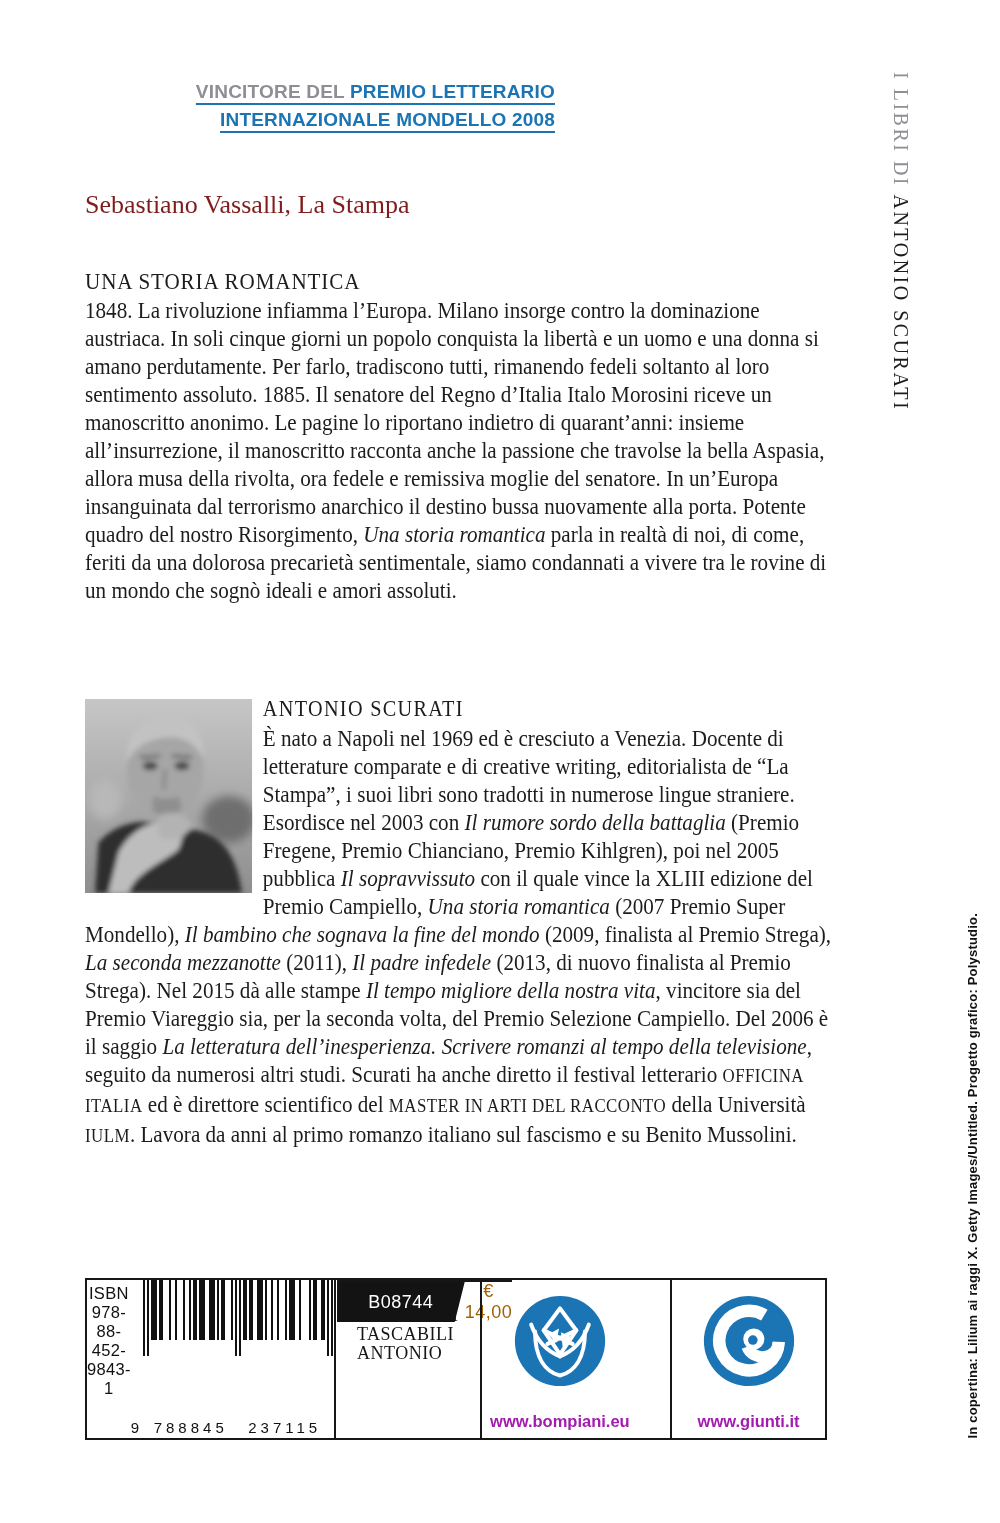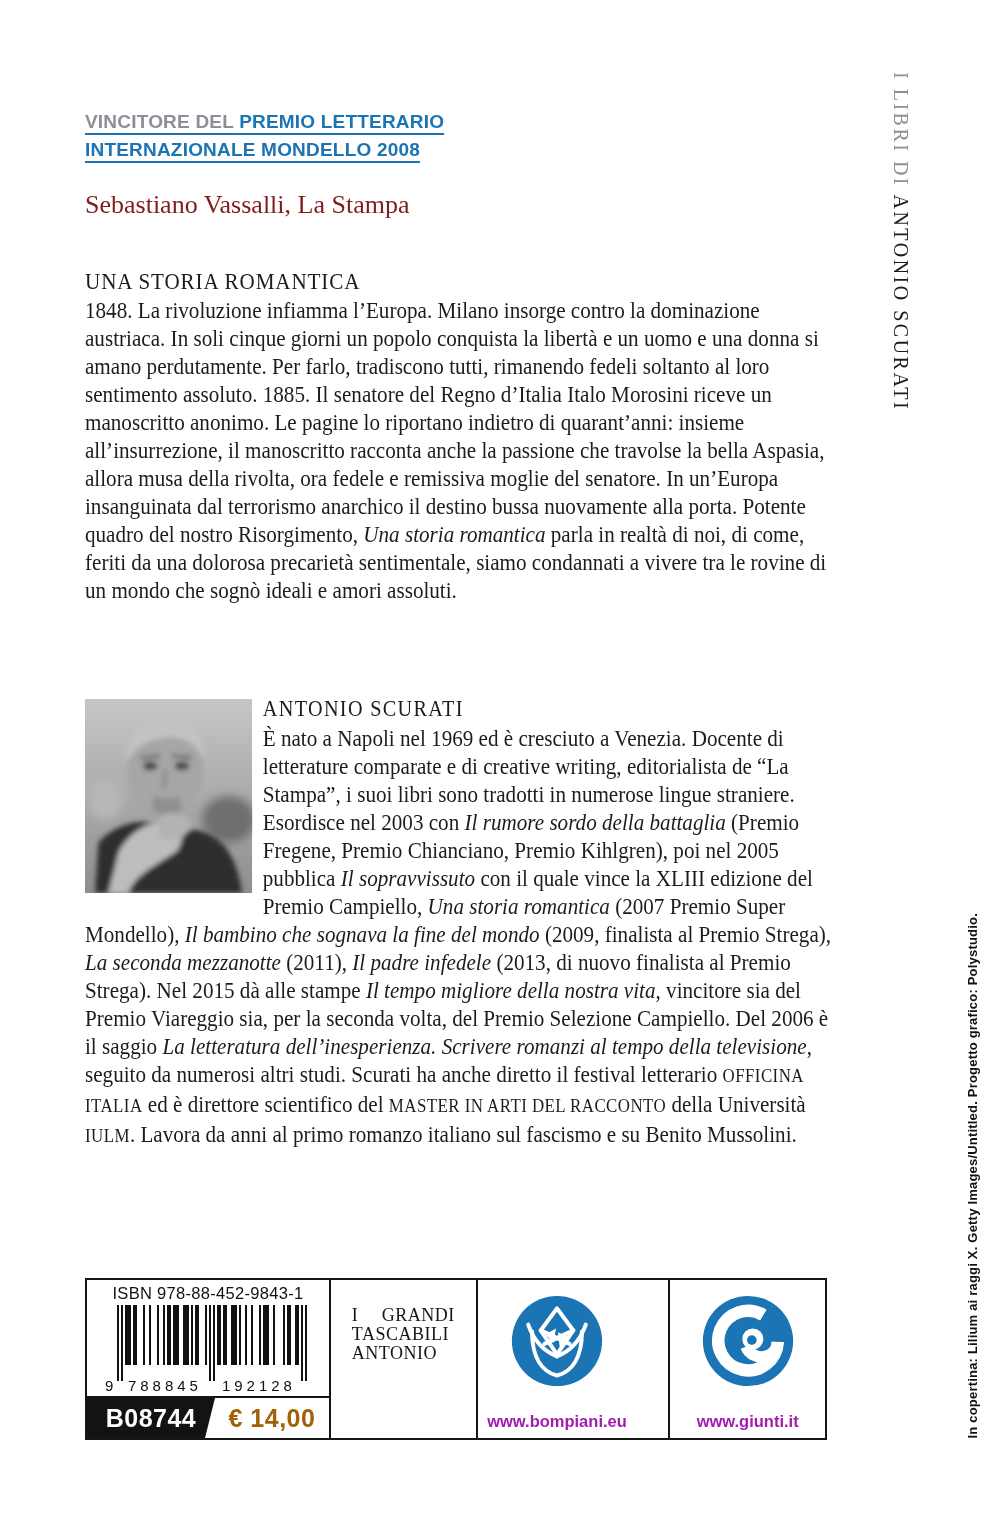--- a/index.html
+++ b/index.html
@@ -8,21 +8,21 @@
 
   
   .award, .quote{
     position:absolute;left:85px;width:470px;
     font-family:"Liberation Sans",sans-serif;font-weight:bold;
     font-size:19px;line-height:28px;white-space:pre-line;
     text-decoration:underline;text-decoration-thickness:2px;text-underline-offset:5px;
     text-decoration-color:var(--blue);
     letter-spacing:0.2px;
   }
-  .award{top:80px;}
+  .award{top:50px;text-align:right;}
   .quote{top:139px;color:var(--blue);}
   .c-gray{color:var(--gray);}
   .c-blue{color:var(--blue);}
   .attribution{position:absolute;left:85px;top:190px;font-size:26px;line-height:30px;color:#7f1d1d;}
 
   
   .cond{transform:scaleX(0.88);transform-origin:0 0;}
   .synopsis{position:absolute;left:85px;top:266px;width:860px;}
   .synopsis-title{font-size:24px;line-height:30px;letter-spacing:1px;}
   .body-text{font-size:24px;line-height:28px;}
@@ -32,31 +32,31 @@
   .bio{position:absolute;left:85px;top:694px;width:860px;}
   .bio-photo{float:left;width:190px;height:194px;margin:5px 12px 10px 0;}
   .bio-photo svg{display:block;width:100%;height:100%;}
   .bio-name{font-size:23px;line-height:30px;letter-spacing:1.5px;}
 
   
   .footer-box{position:absolute;left:85px;top:1278px;width:742px;height:162px;
     display:flex;border:2px solid #161616;box-sizing:border-box;background:#fff;}
   .cell{box-sizing:border-box;}
   .cell + .cell{border-left:2px solid #161616;}
-  .cell-barcode{width:247px;display:flex;flex-direction:column;}
+  .cell-barcode{width:247px;display:flex;flex-direction:row;}
   .isbn-label{font-family:"Liberation Sans",sans-serif;font-size:16.5px;
     text-align:center;padding:4px 0 2px;letter-spacing:0.3px;color:#111;}
   .barcode-wrap{position:relative;width:206px;margin:0 auto;flex:1;}
   .bc-digits span{position:absolute;bottom:2px;font-family:"Liberation Sans",sans-serif;
     font-size:15px;color:#111;}
   .bc-lead{left:0;}
   .bc-g1{left:18px;width:84px;text-align:center;letter-spacing:4px;}
   .bc-g2{left:112px;width:84px;text-align:center;letter-spacing:4px;}
   .price-row{height:40px;border-top:2px solid #161616;display:flex;align-items:stretch;
-    font-family:"Liberation Sans",sans-serif;font-weight:bold;font-size:25px;}
+    font-family:"Liberation Sans",sans-serif;font-weight:normal;font-size:18px;}
   .code-area{width:128px;background:#131313;color:#fff;display:flex;align-items:center;
     justify-content:center;clip-path:polygon(0 0,100% 0,calc(100% - 10px) 100%,0 100%);
     letter-spacing:0.5px;}
   .price-area{flex:1;display:flex;align-items:center;justify-content:center;color:#a16207;
     letter-spacing:0.5px;text-align:center;}
 
   .cell-imprint{width:149px;padding:26px 21px 0;}
   .imprint-line{font-size:18px;line-height:19px;letter-spacing:0.5px;color:#161616;
     text-align:justify;text-align-last:justify;}
 
@@ -163,21 +163,21 @@
             <rect x="168" y="0" width="2" height="60" fill="#111"></rect>
             <rect x="178" y="0" width="2" height="60" fill="#111"></rect>
             <rect x="182" y="0" width="4" height="60" fill="#111"></rect>
             <rect x="190" y="0" width="4" height="60" fill="#111"></rect>
             <rect x="196" y="0" width="2" height="76" fill="#111"></rect>
             <rect x="200" y="0" width="2" height="76" fill="#111"></rect>
           </svg>
         <div class="bc-digits">
           <span class="bc-lead">9</span>
           <span class="bc-g1">788845</span>
-          <span class="bc-g2">192128</span>
+          <span class="bc-g2">237115</span>
         </div>
       </div>
       <div class="price-row">
         <div class="code-area">B08744</div>
         <div class="price-area">€ 14,00</div>
       </div>
     </div>
 
     <div class="cell cell-imprint">
       <div class="imprint-line">I GRANDI</div>

